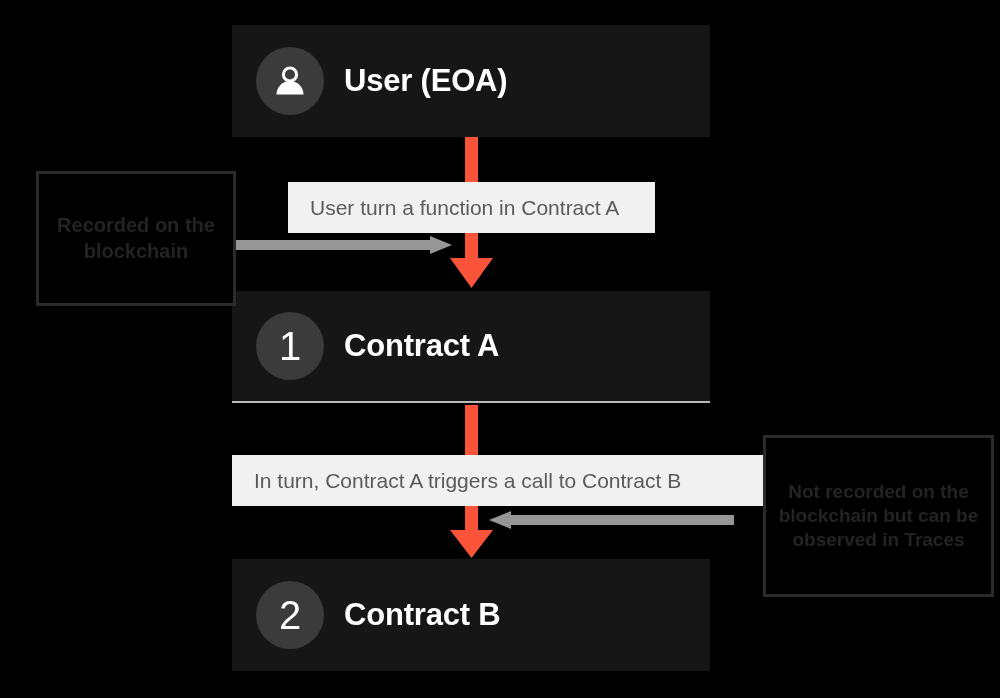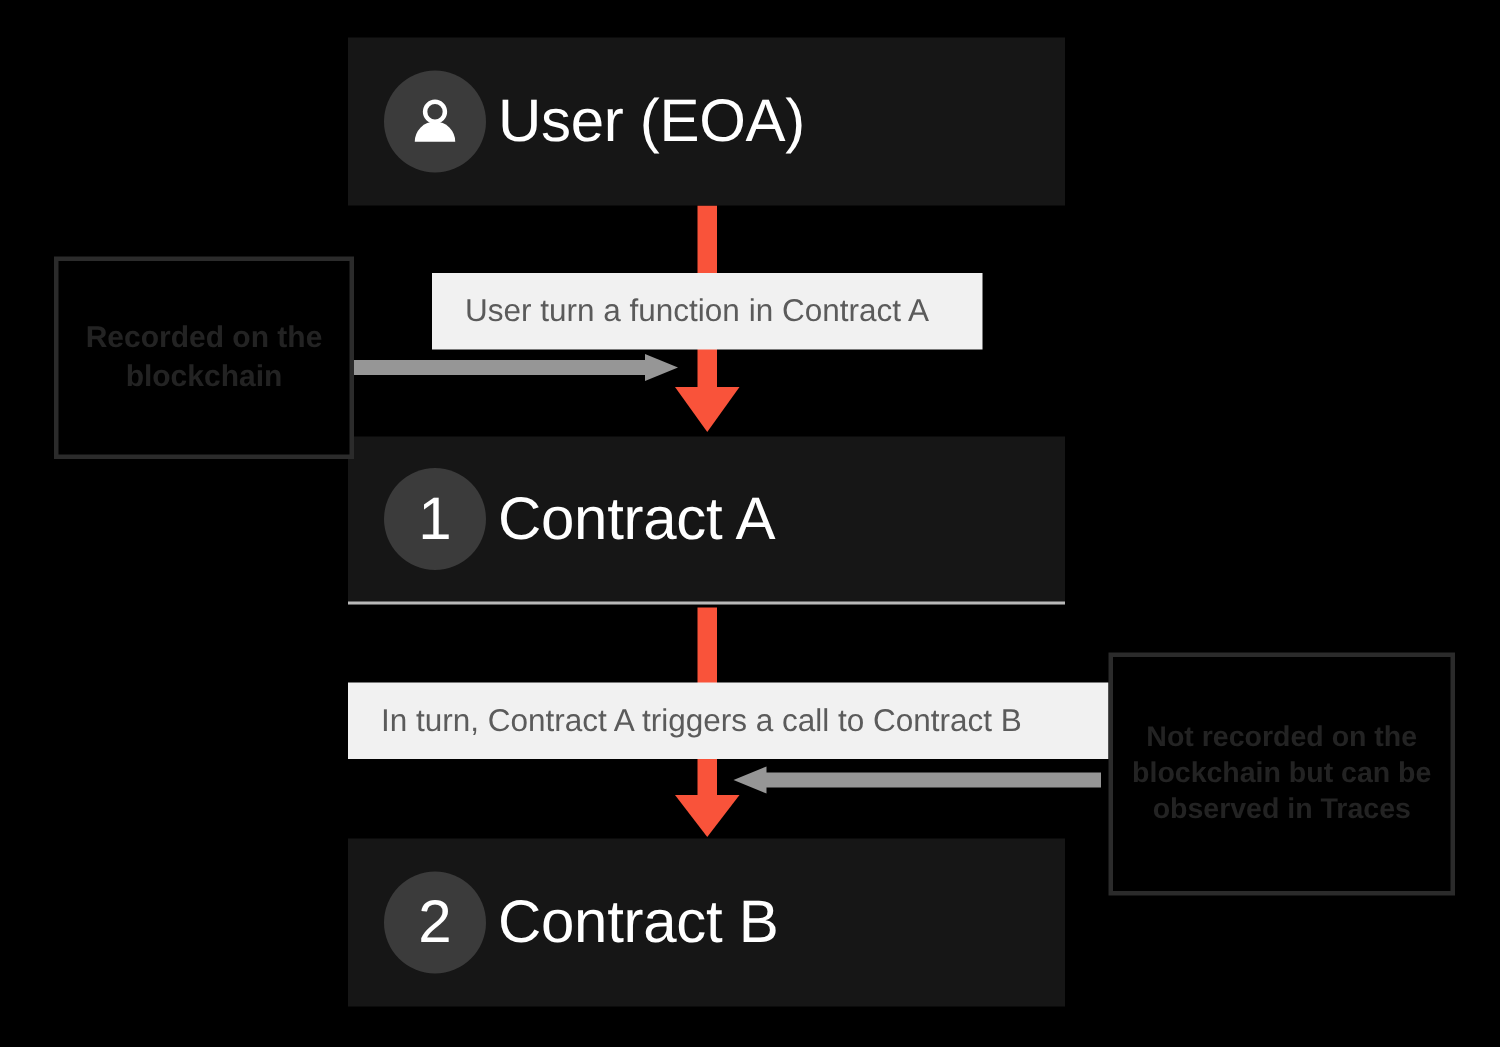--- a/index.html
+++ b/index.html
@@ -52,24 +52,24 @@
     align-items: center;
     justify-content: center;
     color: #ffffff;
     font-size: 40px;
     font-weight: 400;
     line-height: 1;
   }
   .node-badge svg { display: block; }
 
   .node-title {
-    margin-left: 8px;
+    margin-left: 20px;
     color: #ffffff;
-    font-size: 40px;
-    font-weight: 400;
+    font-size: 31px;
+    font-weight: 700;
     letter-spacing: -0.2px;
     white-space: nowrap;
   }
 
   
   .caption-chip {
     position: absolute;
     background: #f1f1f1;
     color: #5b5b5b;
     font-size: 21px;
@@ -109,21 +109,21 @@
   }
   #note-left {
     left: 36px;
     top: 171px;
     width: 200px;
     height: 135px;
     font-size: 20px;
     padding: 0 10px;
   }
   #note-right {
-    left: 739px;
+    left: 763px;
     top: 435px;
     width: 231px;
     height: 162px;
     font-size: 19px;
     padding: 0 10px;
   }
 
   
   .connector {
     position: absolute;

